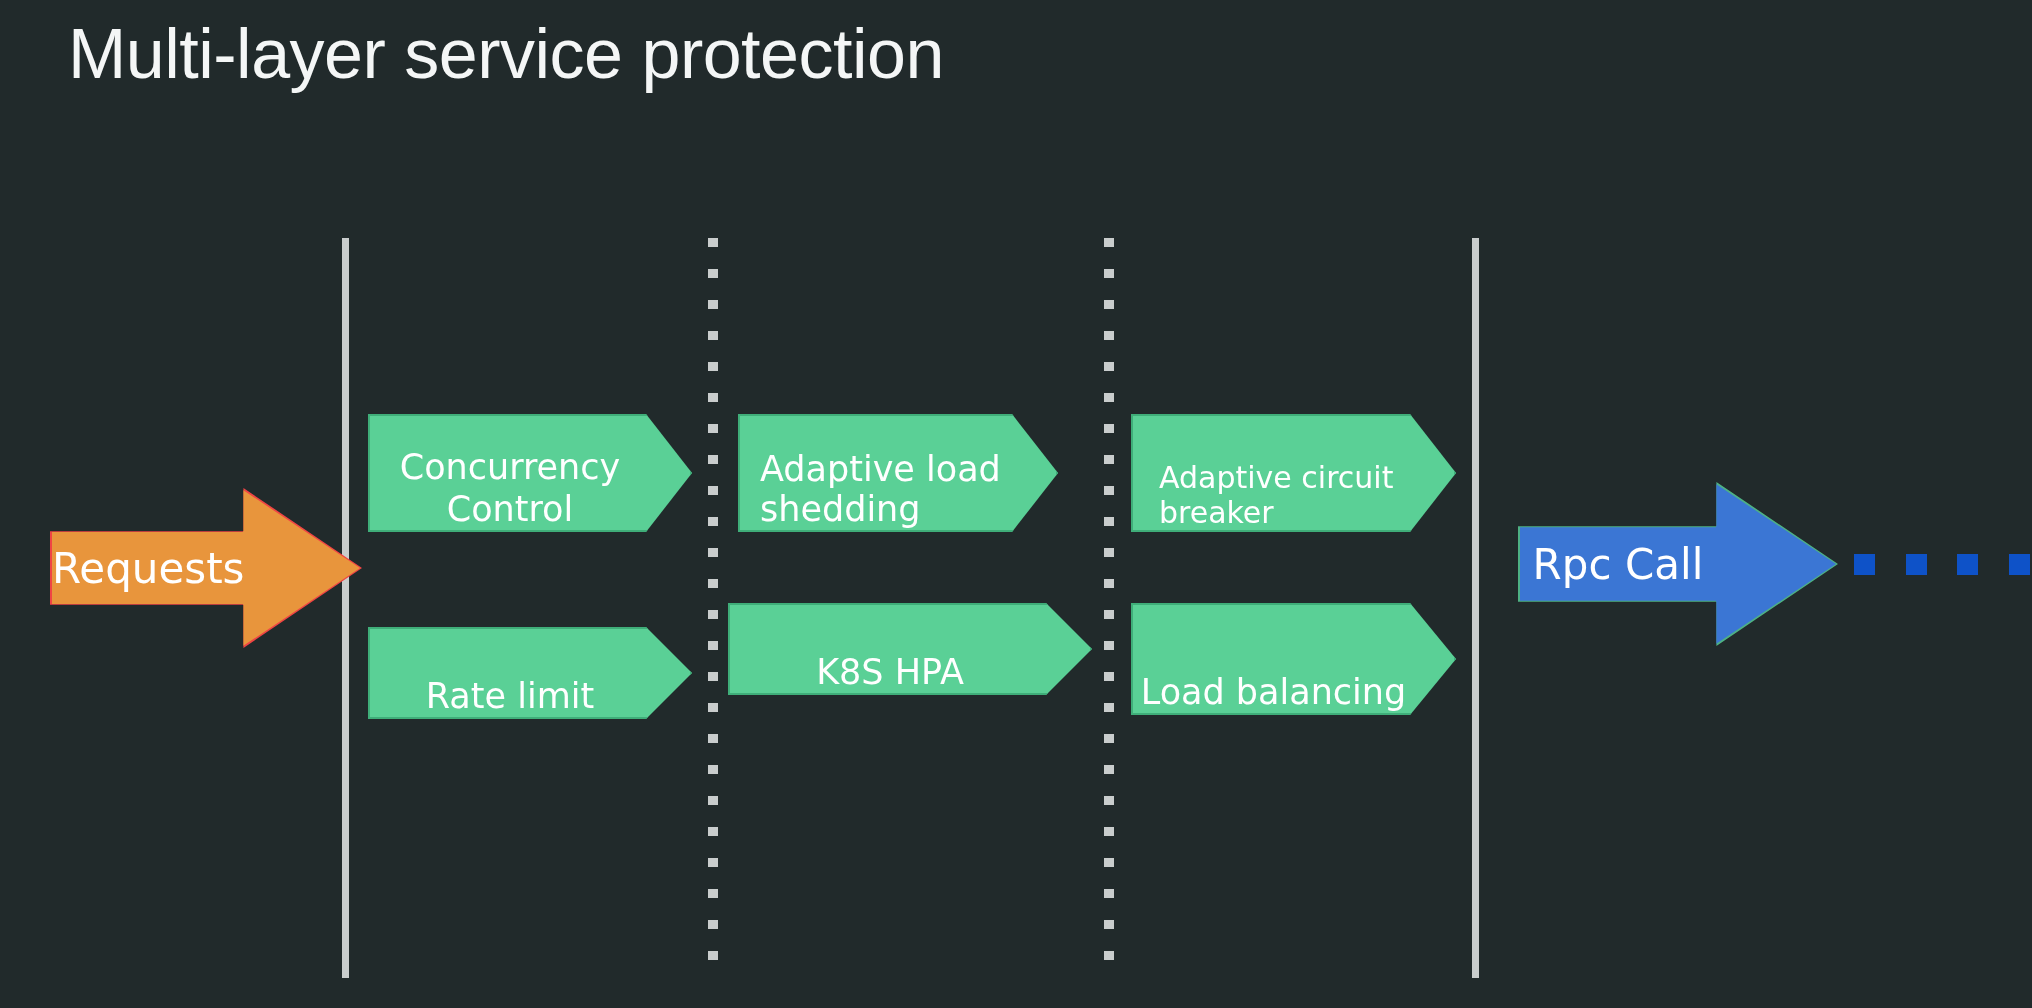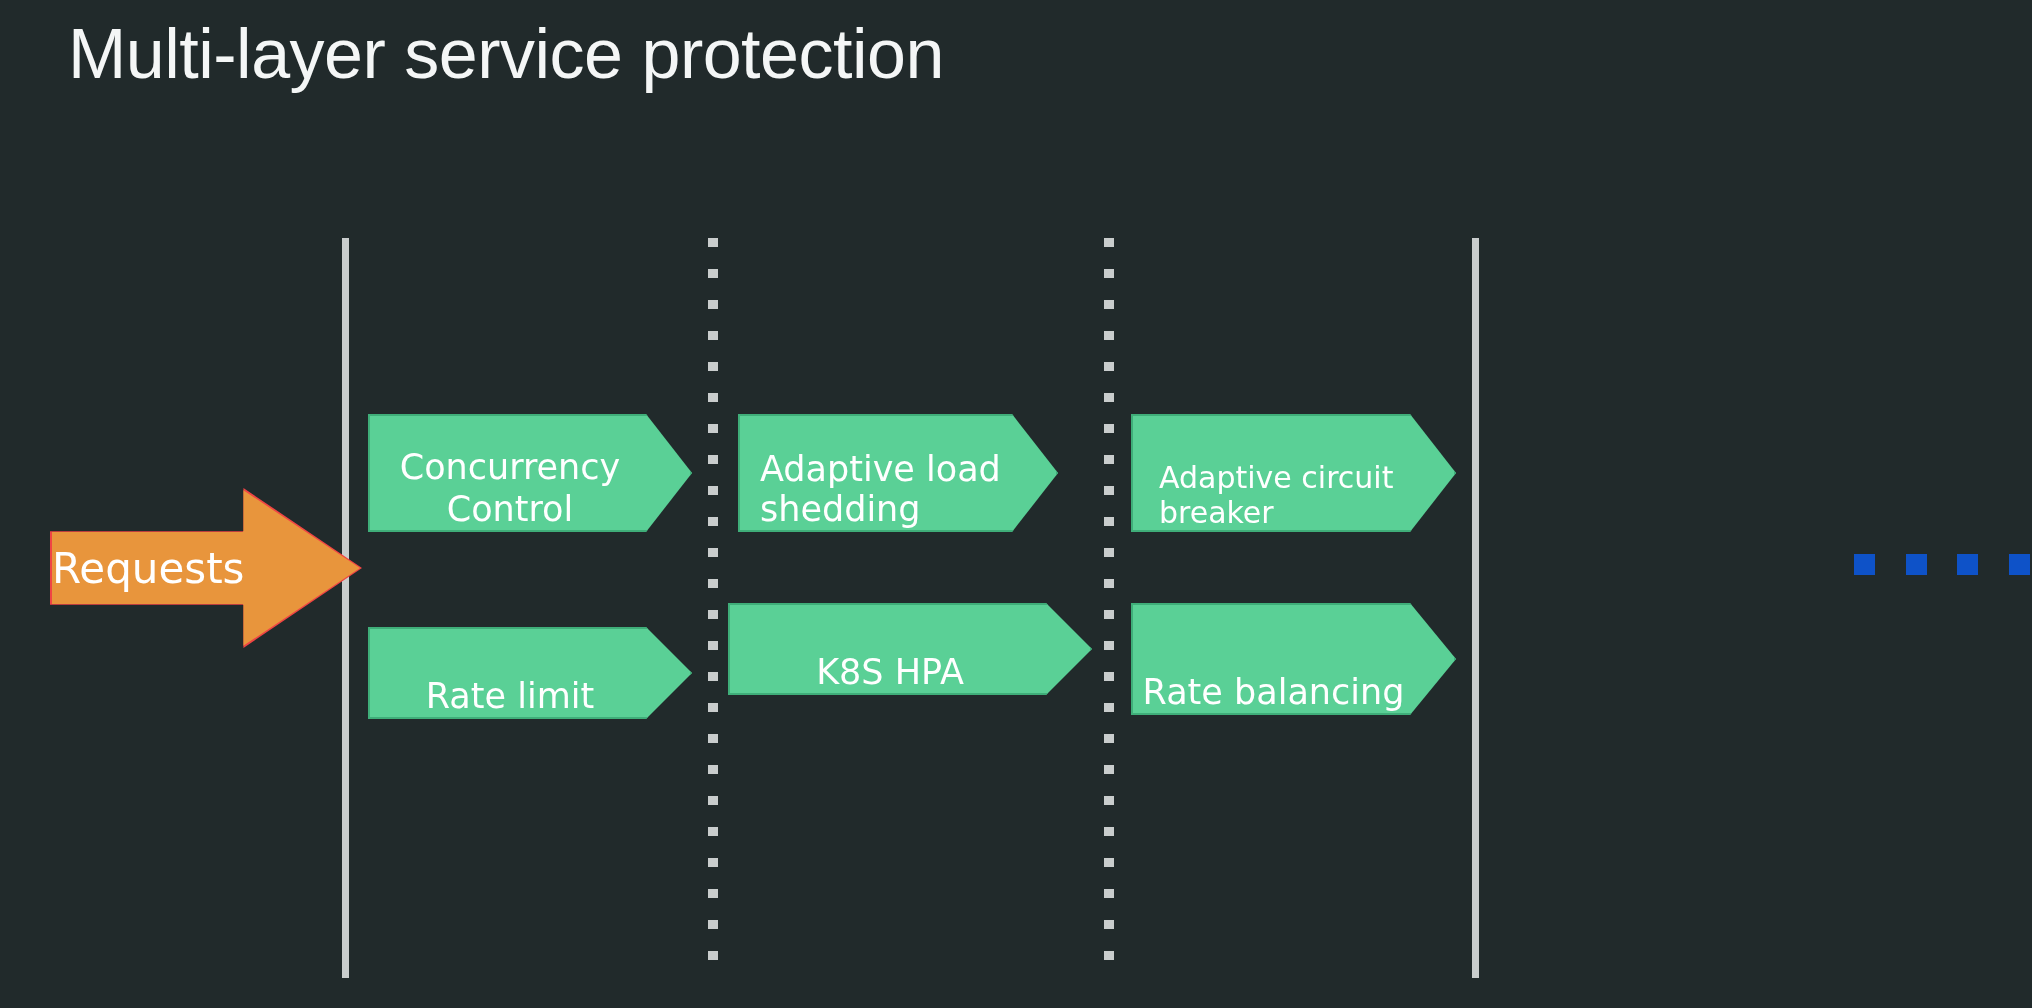--- a/index.html
+++ b/index.html
@@ -182,23 +182,28 @@
 
   <div class="chevron chev-center" style="left:368px; top:603px; width:324px; height:92px;margin-top:24px;">
     <span class="chev-label">Rate limit</span>
   </div>
 
   <div class="chevron chev-center" style="left:728px; top:603px; width:364px; height:92px;">
     <span class="chev-label">K8S HPA</span>
   </div>
 
   <div class="chevron chev-center" style="left:1131px; top:603px; width:325px; height:112px;">
-    <span class="chev-label">Rate balancing</span>
-  </div>
-
+    <span class="chev-label">Load balancing</span>
+  </div>
+
+  <div class="block-arrow" id="arrow-rpc-call">
+    <div class="arrow-inner">
+      <span class="arrow-label">Rpc Call</span>
+    </div>
+  </div>
 
   <div id="trailing-dots">
     <span class="dot"></span>
     <span class="dot"></span>
     <span class="dot"></span>
     <span class="dot"></span>
   </div>
 
 </div>
 

